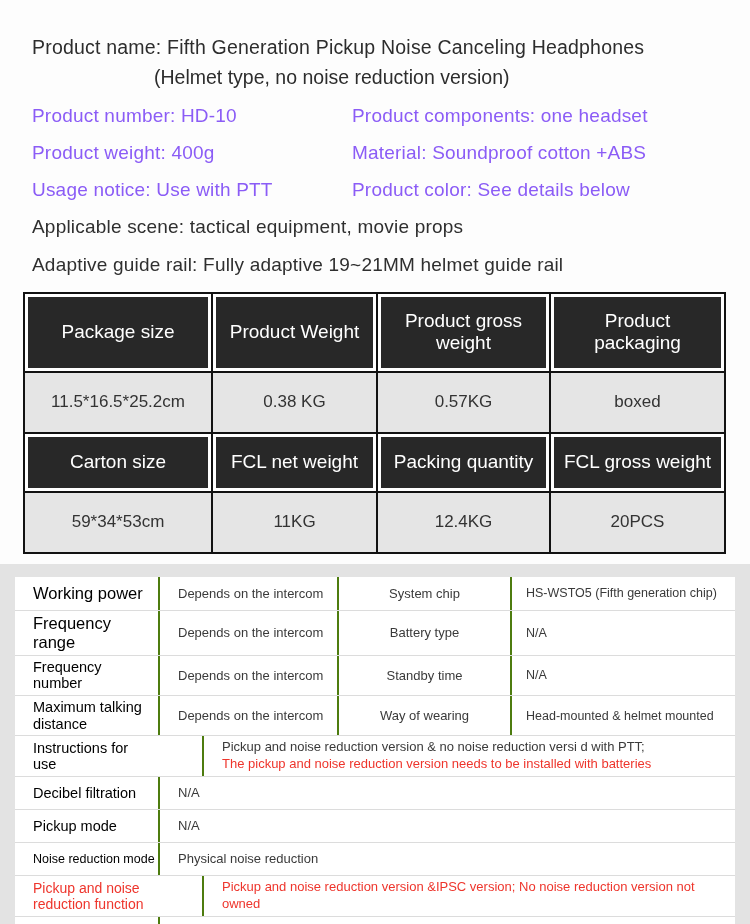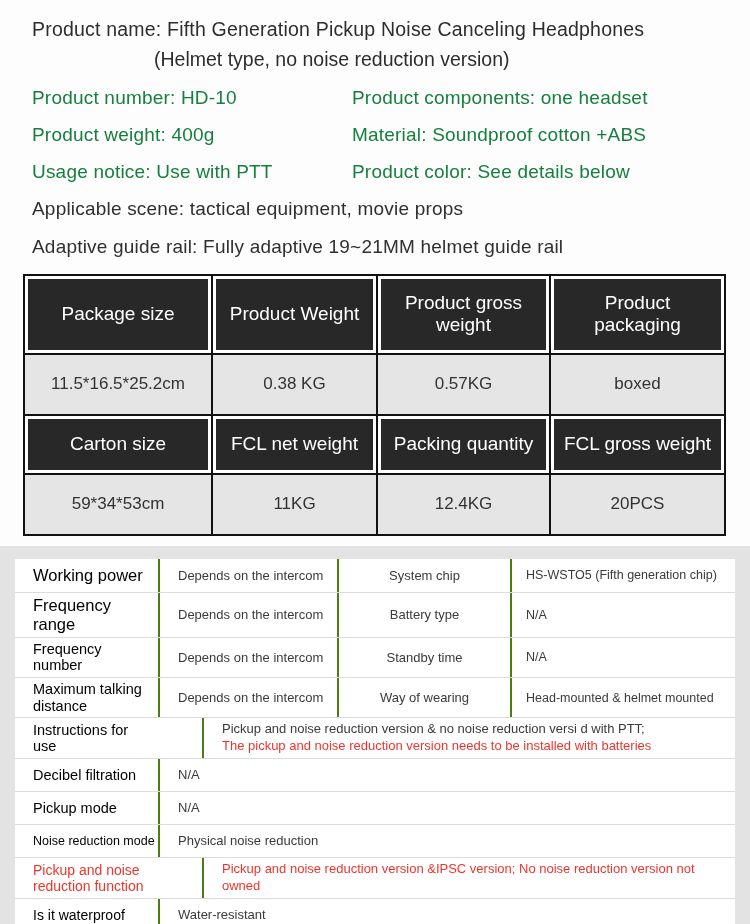--- a/index.html
+++ b/index.html
@@ -1,26 +1,26 @@
 <!DOCTYPE html>
 <html><head>
 <meta charset="utf-8">
 <style>
   * { margin:0; padding:0; box-sizing:border-box; }
   html,body { width:750px; background:#fff; }
   body { font-family:"Liberation Sans","DejaVu Sans",sans-serif; color:#2e2e2e; }
   .page { width:750px; height:924px; overflow:hidden; background:#fdfdfd; }
 
   
-  .summary { padding:18px 18px 0 32px; }
+  .summary { padding:36px 18px 0 32px; }
   .pname1 { font-size:19.5px; letter-spacing:.2px; color:#2d2d2d; }
   .pname2 { font-size:19.5px; color:#2d2d2d; margin:7px 0 0 122px; }
   .fields { margin-top:16px; }
   .frow { display:grid; grid-template-columns:320px 1fr; margin-bottom:15px; }
-  .frow span { font-size:19px; color:#15803d; letter-spacing:.2px; }
+  .frow span { font-size:19px; color:#8b5cf6; letter-spacing:.2px; }
   .fullrow { font-size:19px; color:#2f2f2f; letter-spacing:.2px; margin-bottom:16px; }
 
   
   .pkg { margin:10px 0 0 23px; width:703px; display:grid;
          grid-template-columns:186px 163px 171px 173px;
          grid-auto-rows:minmax(57px,auto); gap:2px;
          background:#121212; border:2px solid #121212; }
   .pkg .cell { display:flex; align-items:center; justify-content:center; text-align:center; }
   .pkg .hdr { background:#282828; color:#fff; font-size:19px; line-height:1.18;
               box-shadow:inset 0 0 0 3px #fff; padding:0 6px; min-height:57px; }

